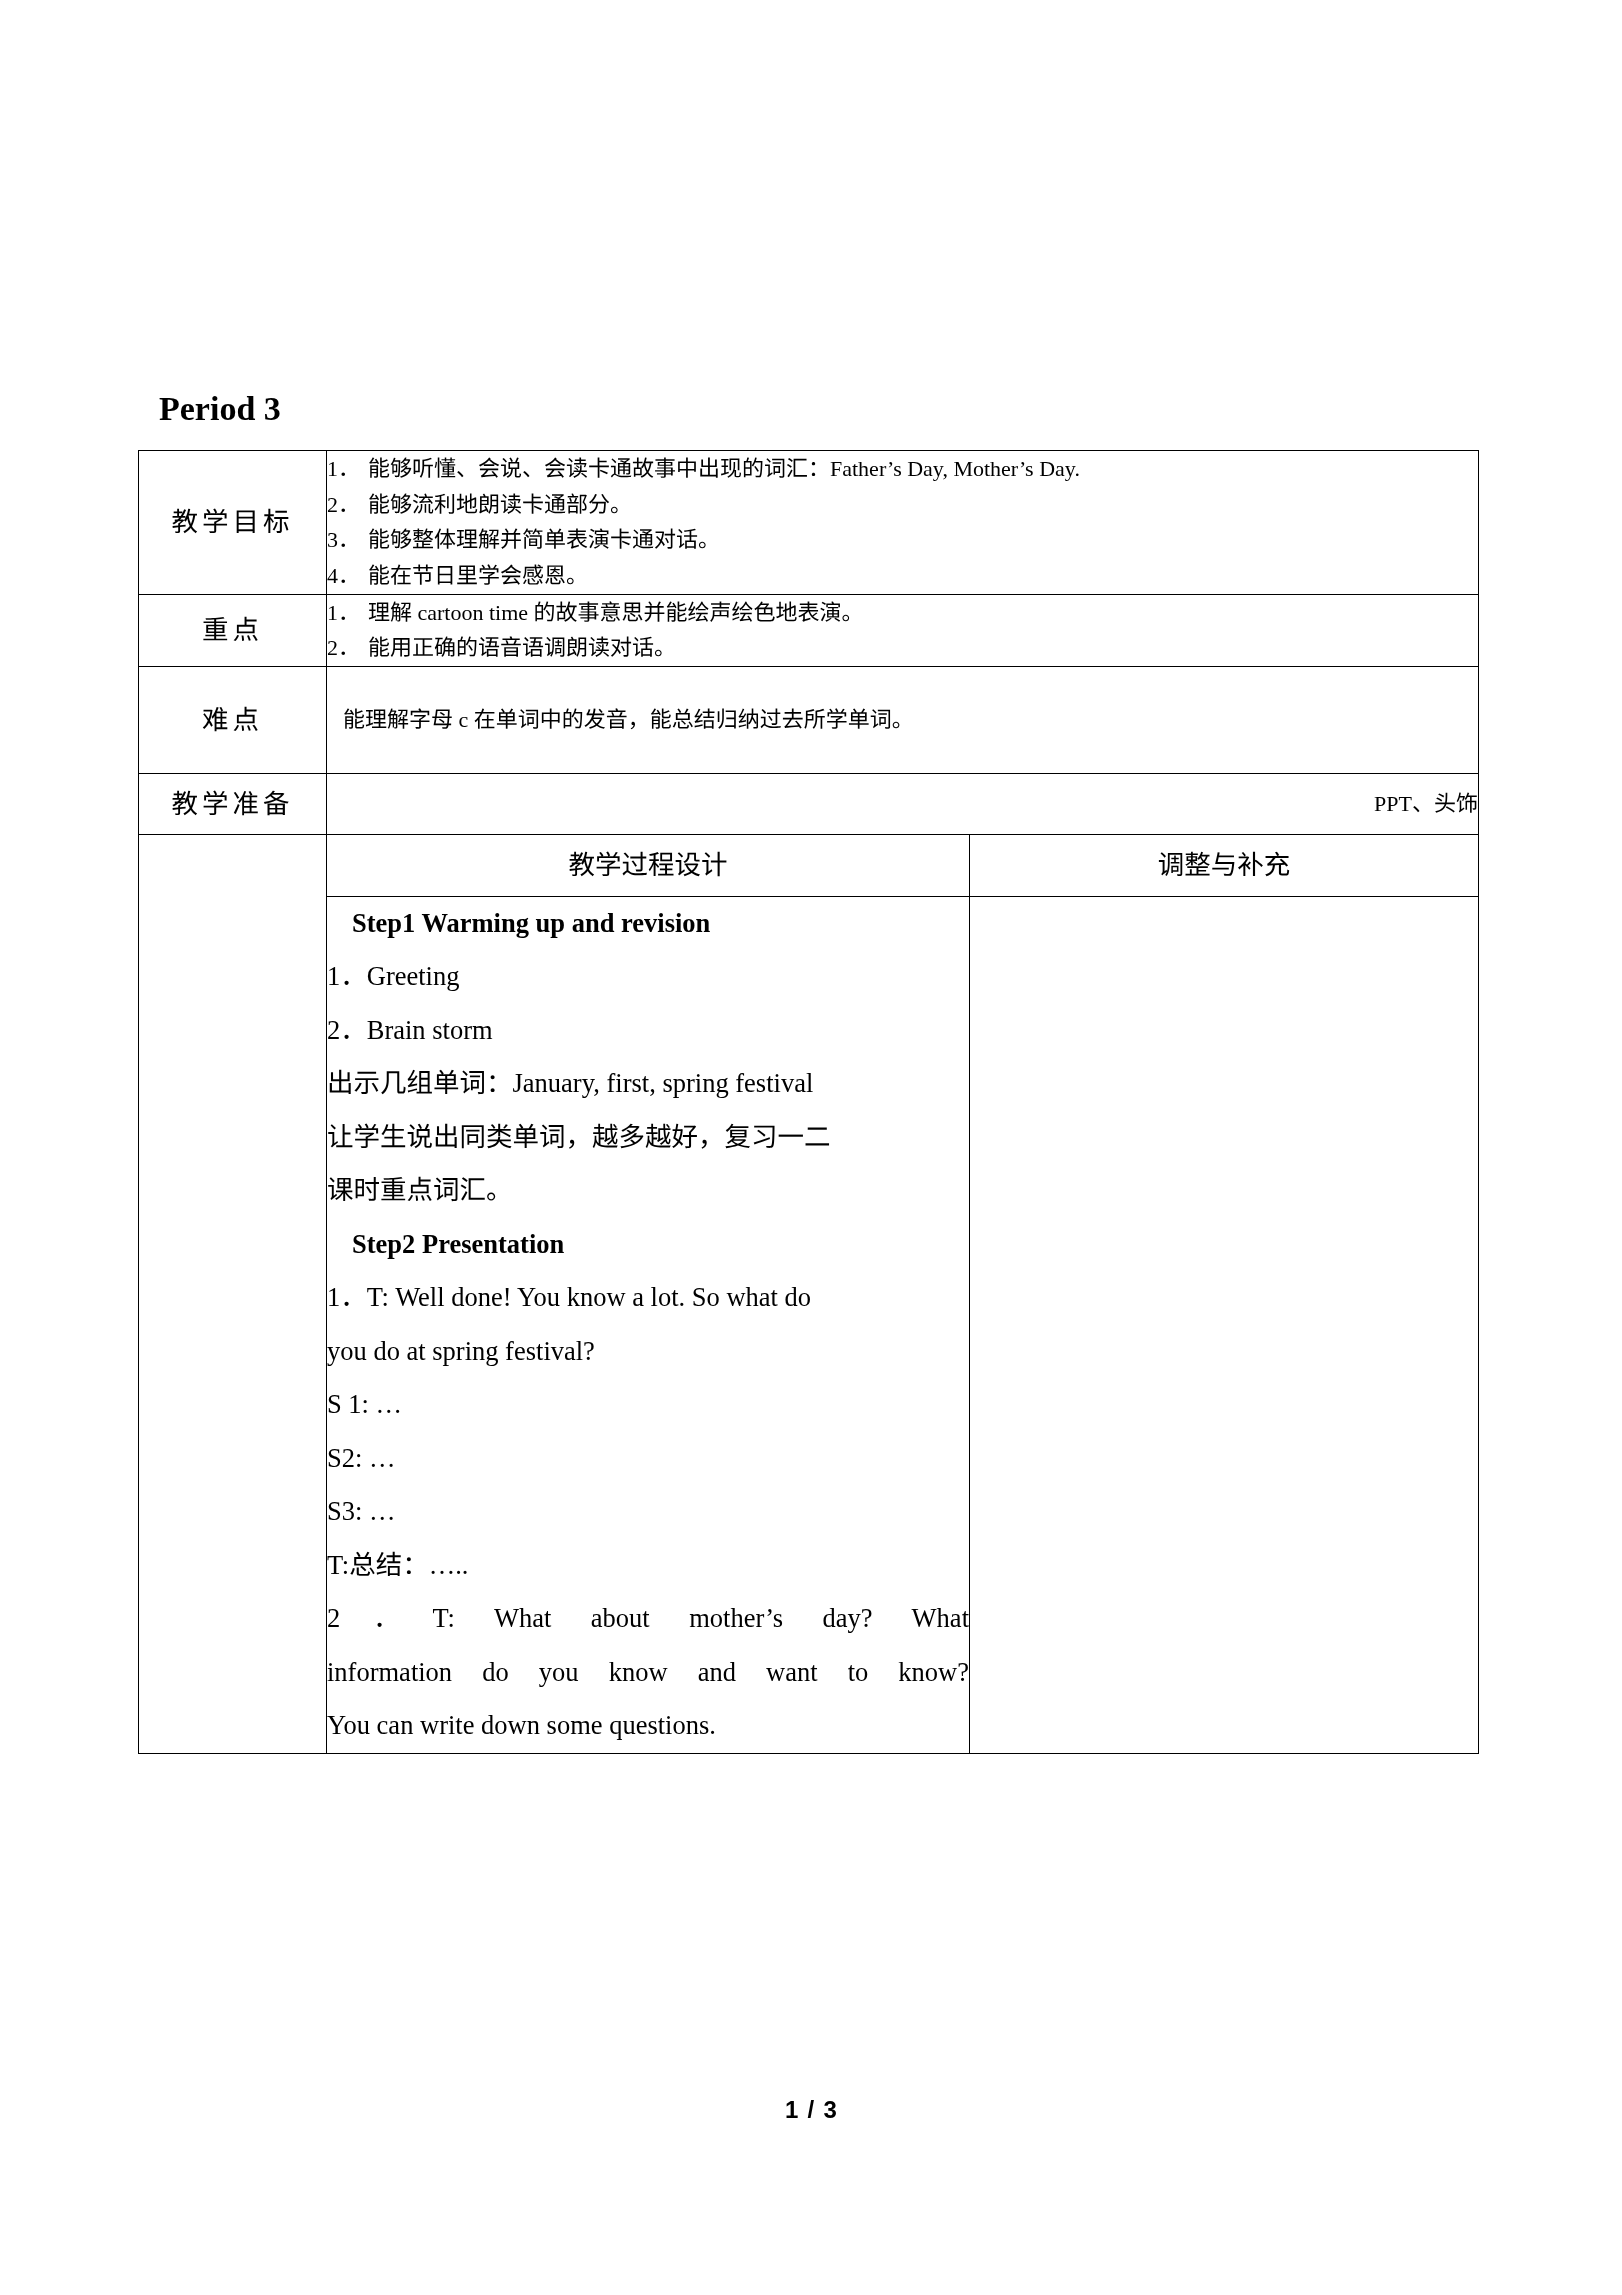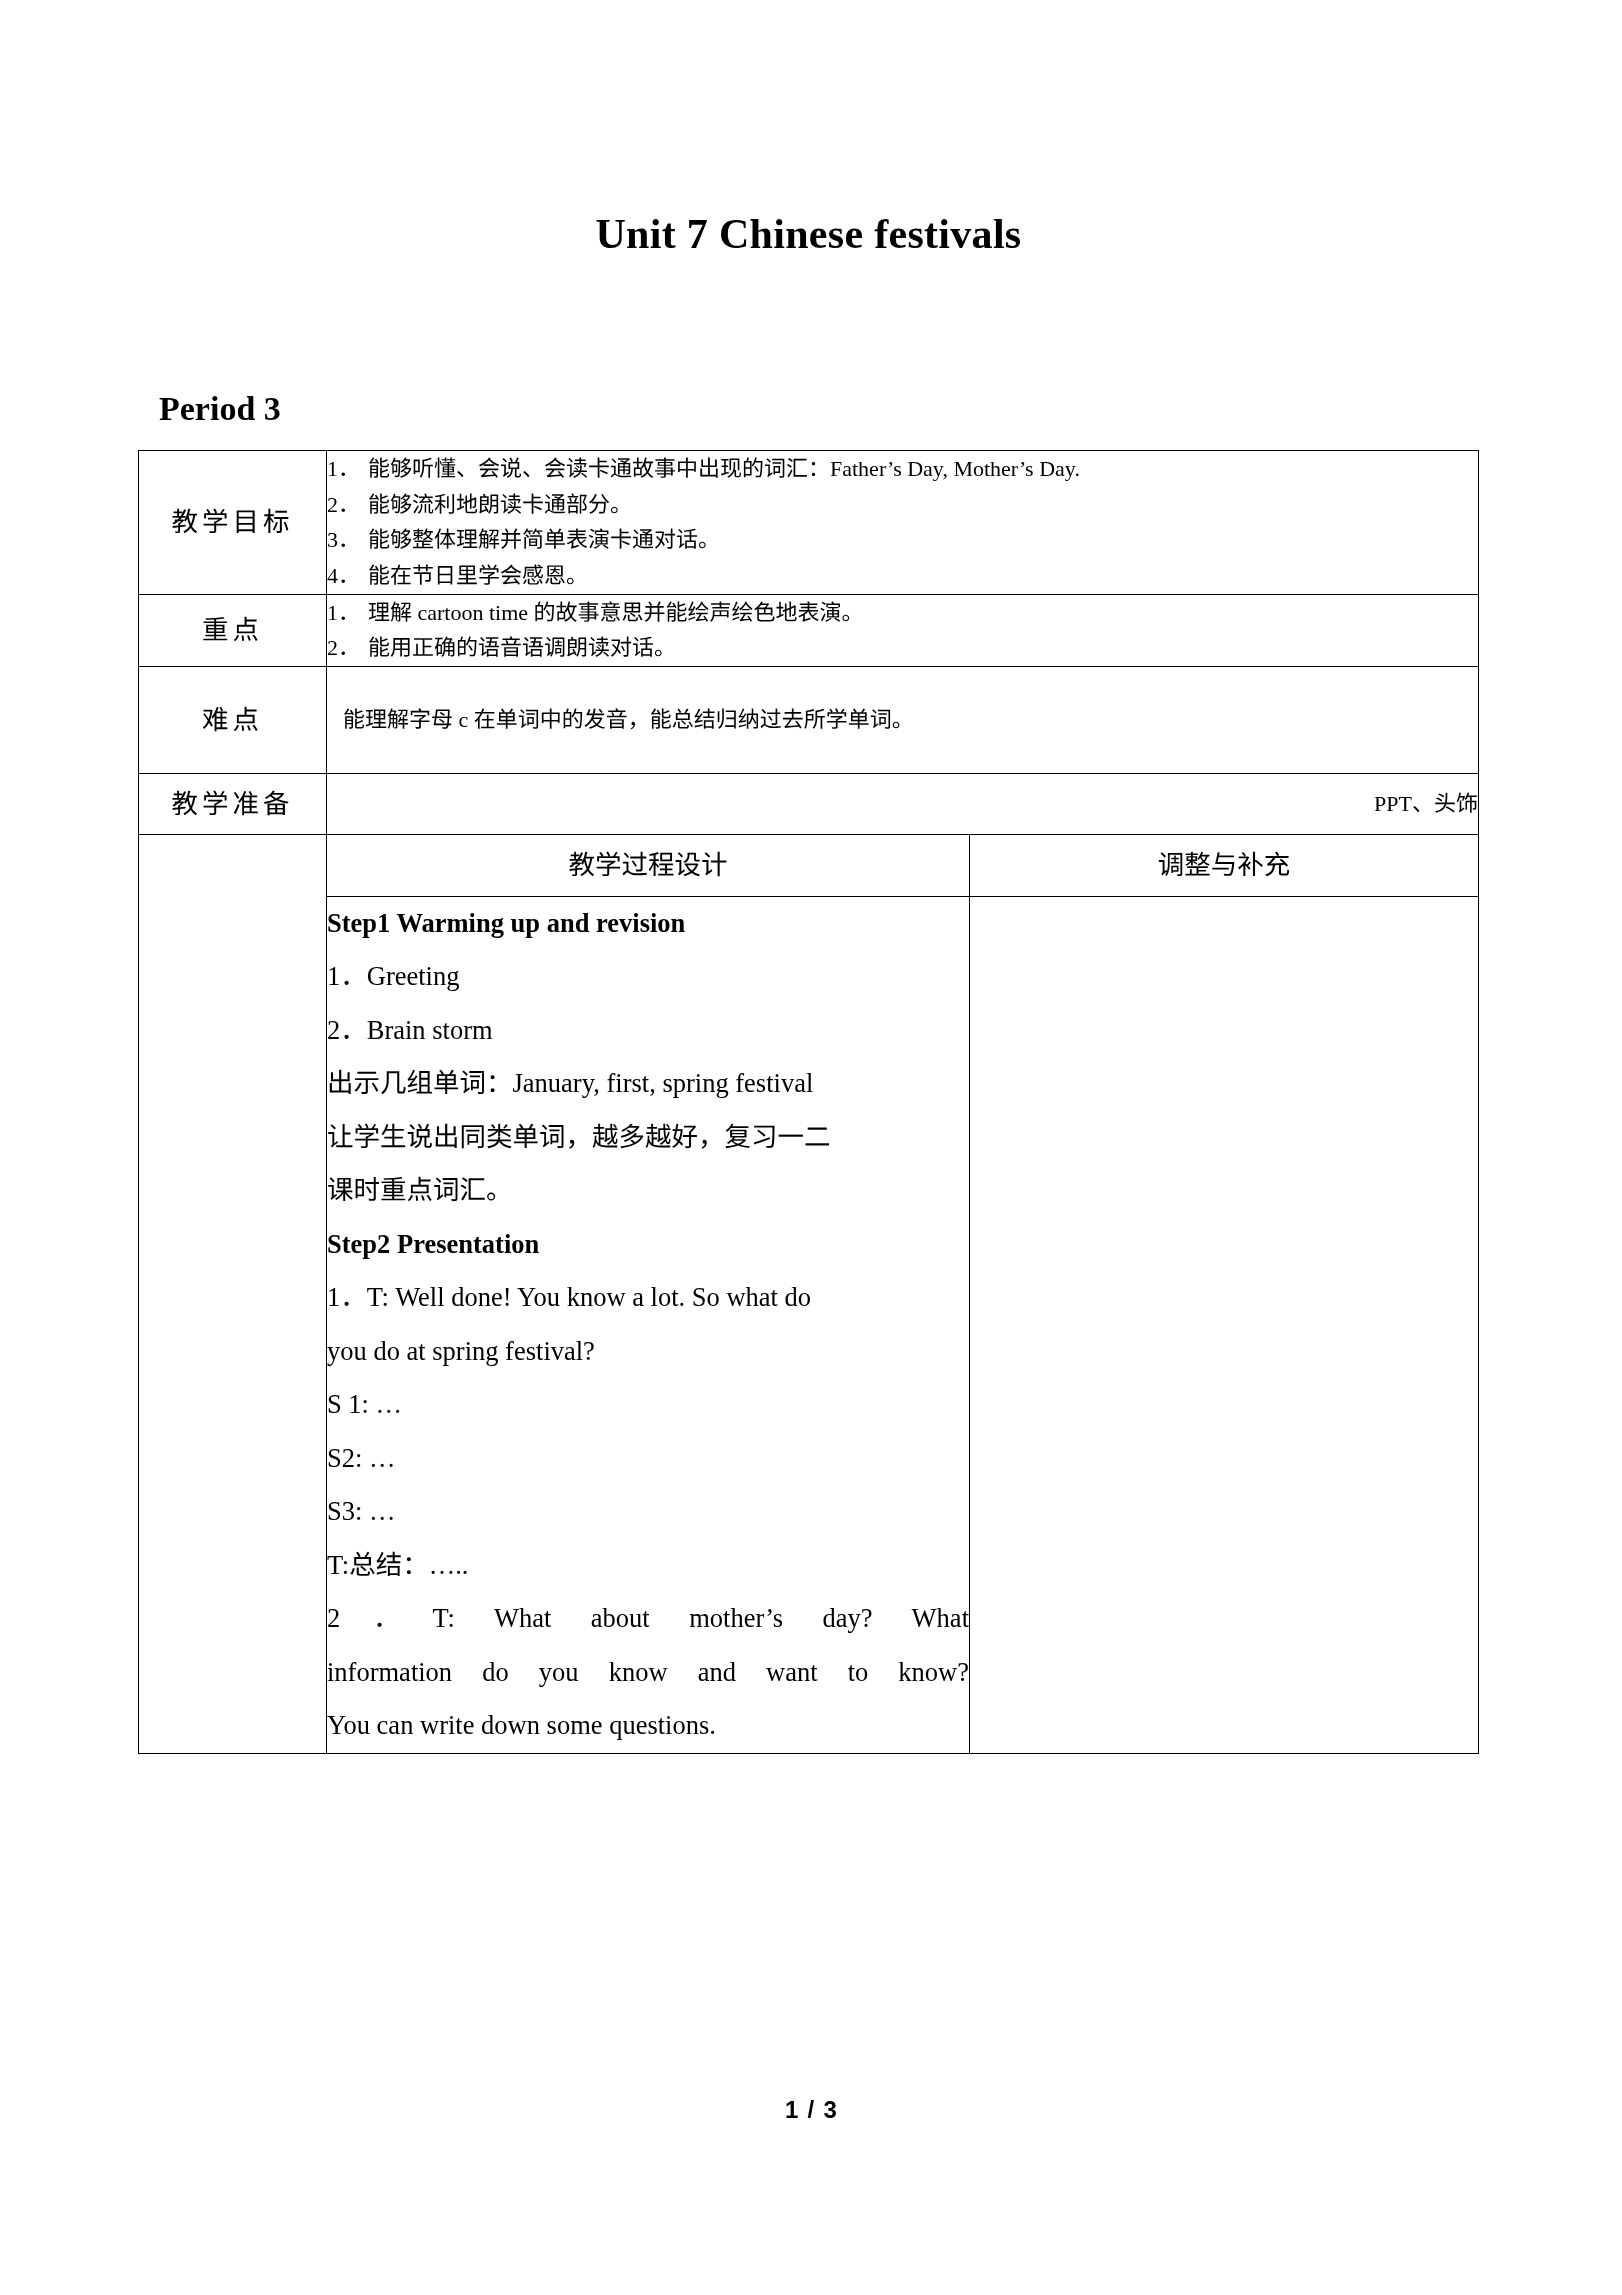--- a/index.html
+++ b/index.html
@@ -113,20 +113,21 @@
     vertical-align: top;
   }
   .process-cell .line {
     font-size: 26.5px;
     line-height: 2.02;
     margin: 0;
     white-space: nowrap;
   }
   .process-cell .step-title {
     font-weight: bold;
+    margin-left: 25px;
   }
   .process-cell .just {
     white-space: normal;
     text-align: justify;
     text-align-last: justify;
     line-height: 2.02;
     font-size: 26.5px;
     margin: 0;
   }
   .process-cell .just-last {
@@ -145,21 +146,20 @@
     font-size: 24px;
     font-weight: bold;
     letter-spacing: 1.3px;
   }
 </style>
 </head>
 <body>
 
 <div class="page">
 
-  <div class="doc-title">Unit 7 Chinese festivals</div>
 
   <div class="period-heading">Period 3</div>
 
   <table class="lesson-table">
     <colgroup>
       <col class="c-label">
       <col class="c-body">
       <col class="c-extra">
     </colgroup>
     <tbody>

